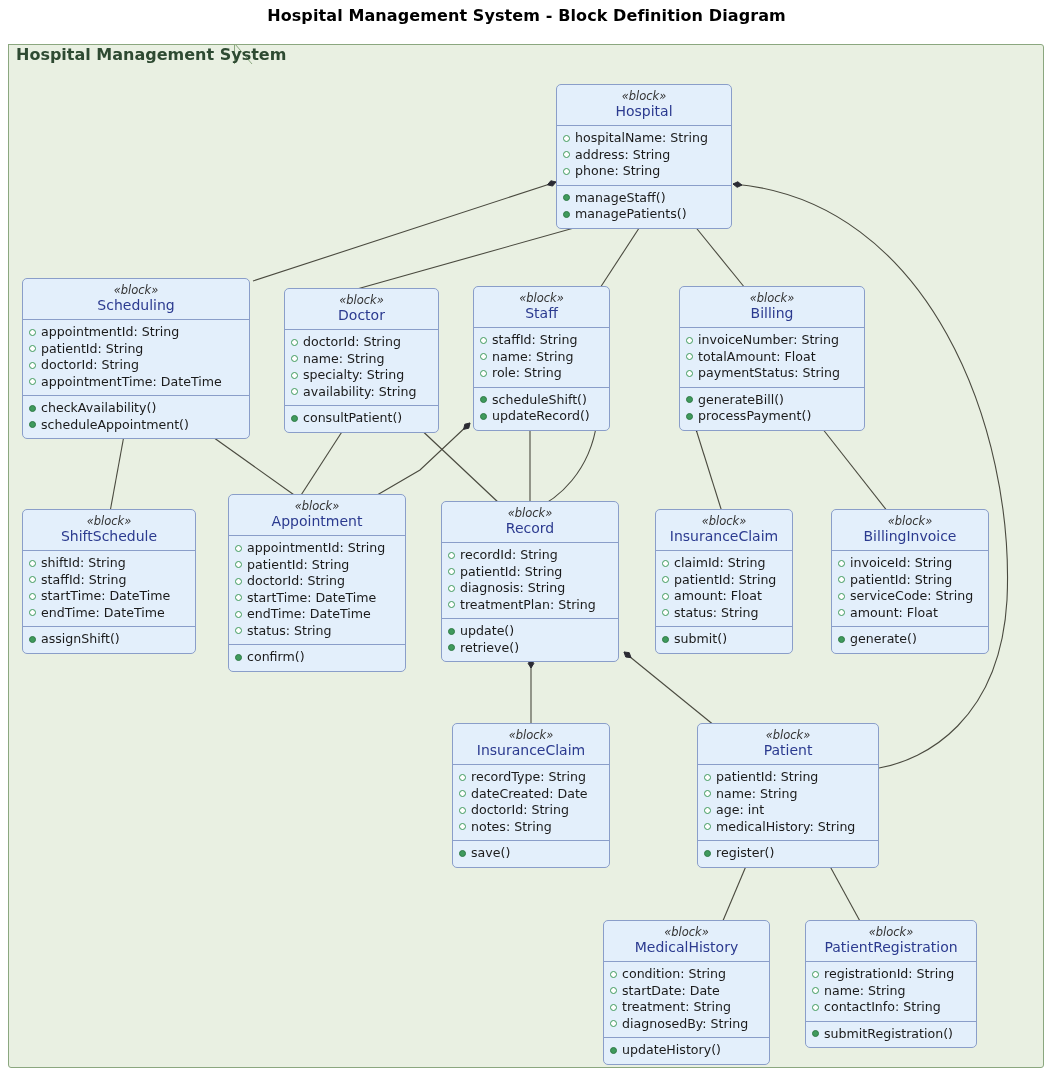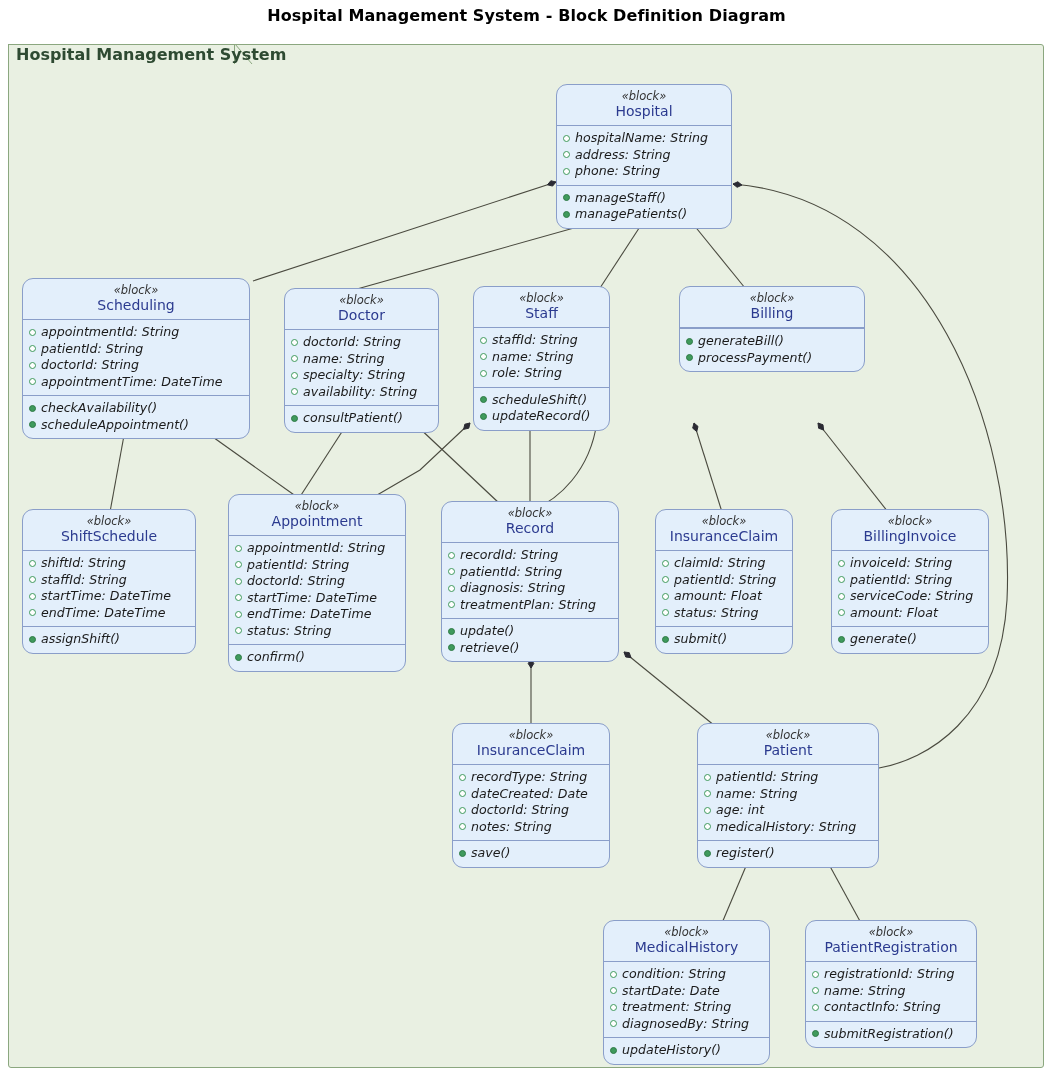--- a/index.html
+++ b/index.html
@@ -30,28 +30,28 @@
     position:absolute;width:18px;height:20px;top:44px;overflow:hidden;
   }
   #package-tab-slant svg{display:block;}
 
   
   #edges{position:absolute;left:0;top:0;width:1053px;height:1077px;pointer-events:none;}
 
   
   .block{
     position:absolute;background:#e3effb;border:1px solid #8a9ec9;
-    border-radius:11px;box-sizing:border-box;overflow:hidden;
+    border-radius:5px;box-sizing:border-box;overflow:hidden;
     box-shadow:0 0 0 0 rgba(0,0,0,0);
   }
   .blk-header{padding:4px 8px 5px 8px;text-align:center;}
   .blk-stereo{font-size:11.5px;font-style:italic;color:#333333;line-height:14px;}
   .blk-name{font-size:14px;color:#2b3a8f;line-height:17px;}
   .blk-sep{height:1px;background:#8a9ec9;}
-  .blk-list{padding:4px 6px 5px 6px;font-style:italic;}
+  .blk-list{padding:4px 6px 5px 6px;}
   .blk-row{
     font-size:12.6px;color:#1b1b1b;line-height:16.5px;white-space:nowrap;
     display:flex;align-items:center;
   }
   .bullet{
     width:7px;height:7px;border-radius:50%;margin-right:5px;flex:0 0 auto;
     box-sizing:border-box;
   }
   .bullet.attr{background:#ffffff;border:1.3px solid #3f9a5c;}
   .bullet.op{background:#3f9a5c;border:1.3px solid #2f7a46;}
@@ -244,20 +244,34 @@
             <span>updateRecord()</span>
           </div>
         </div>
       </div>
       <div class="block" style="left: 679px; top: 286px; width: 186px;">
         <div class="blk-header">
           <div class="blk-stereo">«block»</div>
           <div class="blk-name">Billing</div>
         </div>
         <div class="blk-sep"></div>
+        <div class="blk-list">
+          <div class="blk-row">
+            <span class="bullet attr"></span>
+            <span>invoiceNumber: String</span>
+          </div>
+          <div class="blk-row">
+            <span class="bullet attr"></span>
+            <span>totalAmount: Float</span>
+          </div>
+          <div class="blk-row">
+            <span class="bullet attr"></span>
+            <span>paymentStatus: String</span>
+          </div>
+        </div>
         <div class="blk-sep"></div>
         <div class="blk-list">
           <div class="blk-row">
             <span class="bullet op"></span>
             <span>generateBill()</span>
           </div>
           <div class="blk-row">
             <span class="bullet op"></span>
             <span>processPayment()</span>
           </div>

